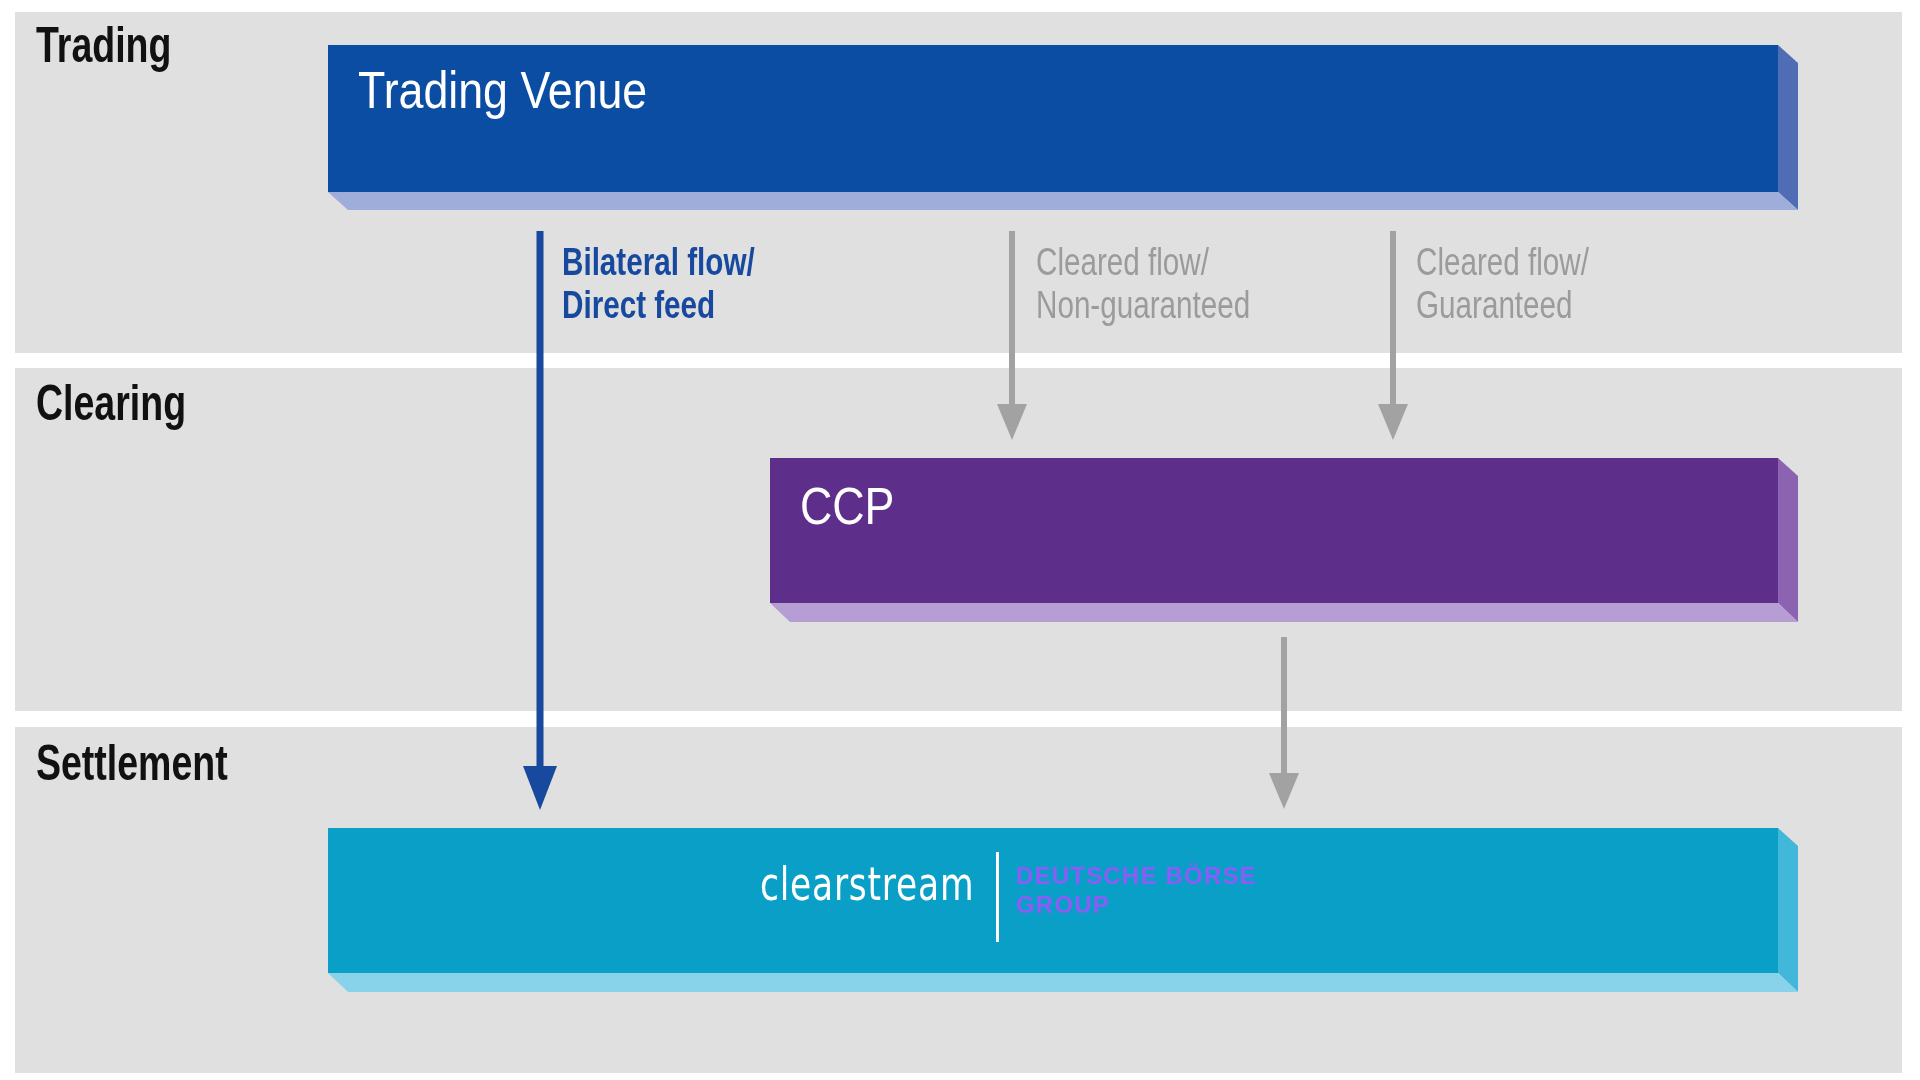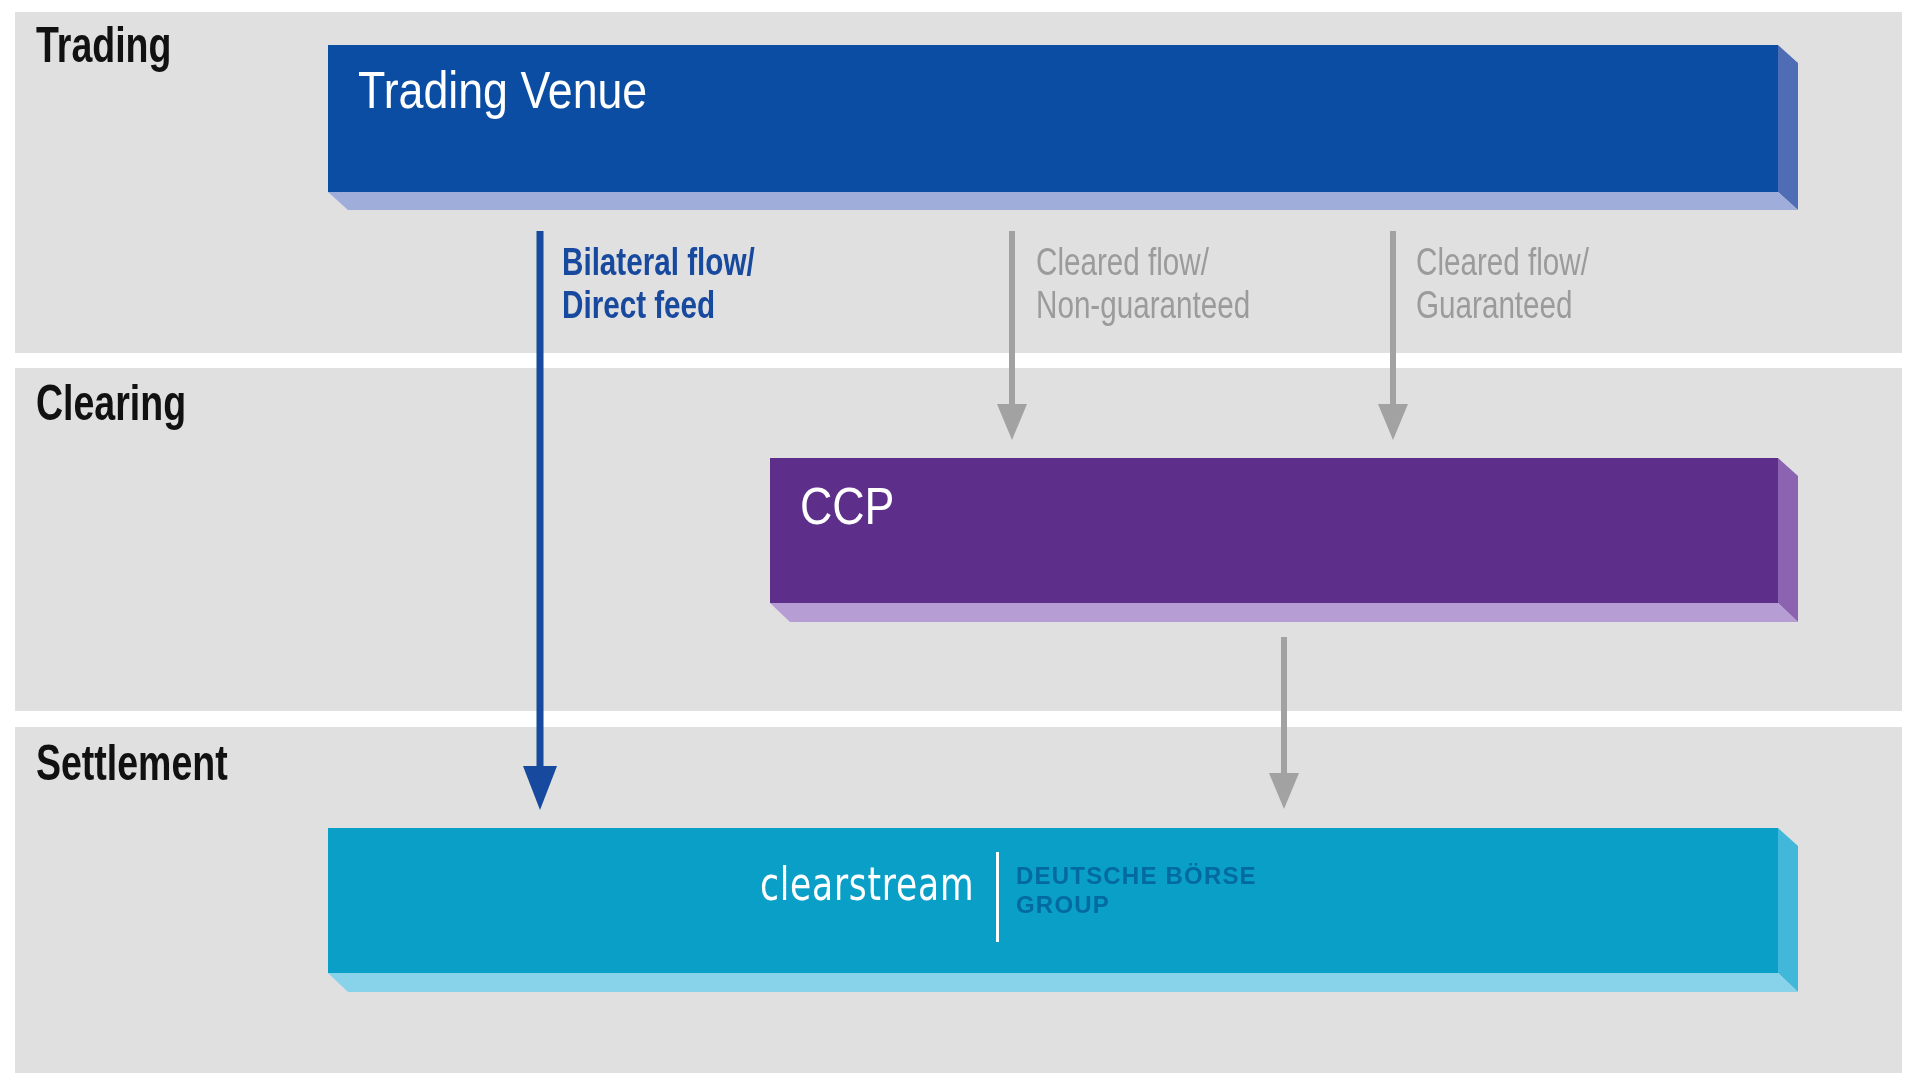--- a/index.html
+++ b/index.html
@@ -16,21 +16,21 @@
              transform:scaleX(.86);transform-origin:left top;}
   .flow-label{position:absolute;font-size:38px;line-height:43px;white-space:pre-line;
               transform:scaleX(.78);transform-origin:left top;}
   .flow-label.blue{color:#17499e;font-weight:700;}
   .flow-label.gray{color:#9b9b9b;font-weight:400;}
   .cs-wordmark{position:absolute;left:760px;top:861px;font-family:"DejaVu Sans",sans-serif;
                font-size:46px;line-height:1;color:#ffffff;letter-spacing:1px;
                transform:scaleX(.75);transform-origin:left top;}
   .cs-divider{position:absolute;left:996px;top:852px;width:3px;height:90px;background:#ffffff;}
   .cs-group{position:absolute;left:1016px;top:861px;font-size:24px;font-weight:700;
-            letter-spacing:1.2px;line-height:29px;color:#0369a1;white-space:pre-line;}
+            letter-spacing:1.2px;line-height:29px;color:#8b5cf6;white-space:pre-line;}
 </style>
 </head>
 <body>
 
 <div class="canvas">
 
   <div class="band trading"></div>
   <div class="band clearing"></div>
   <div class="band settlement"></div>
 

